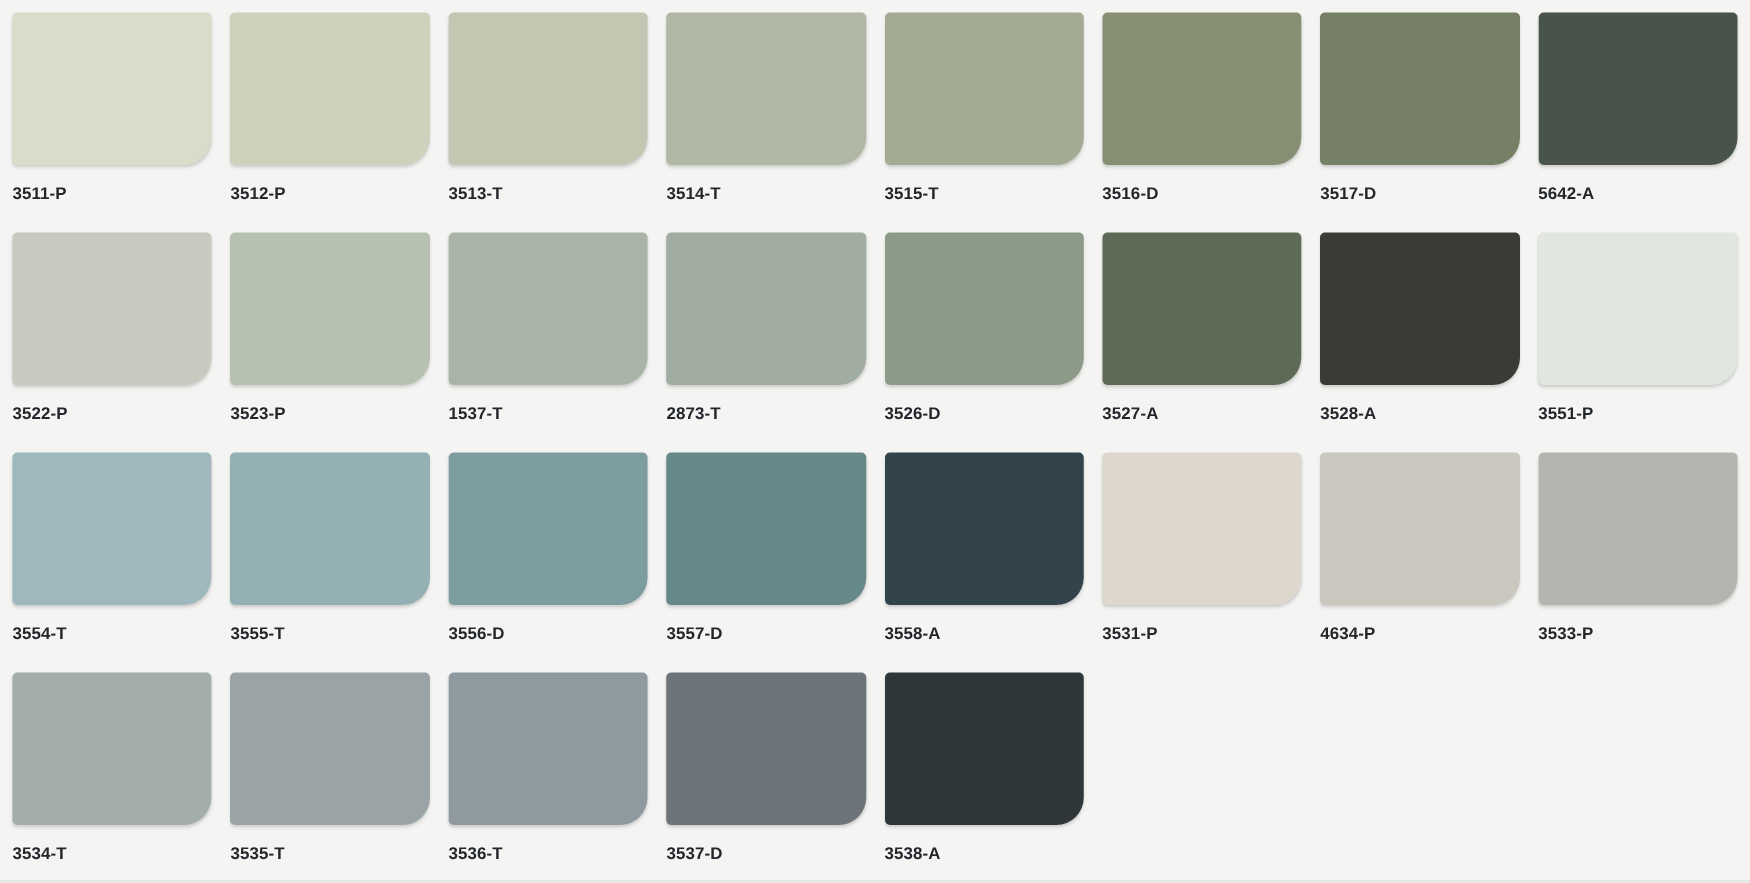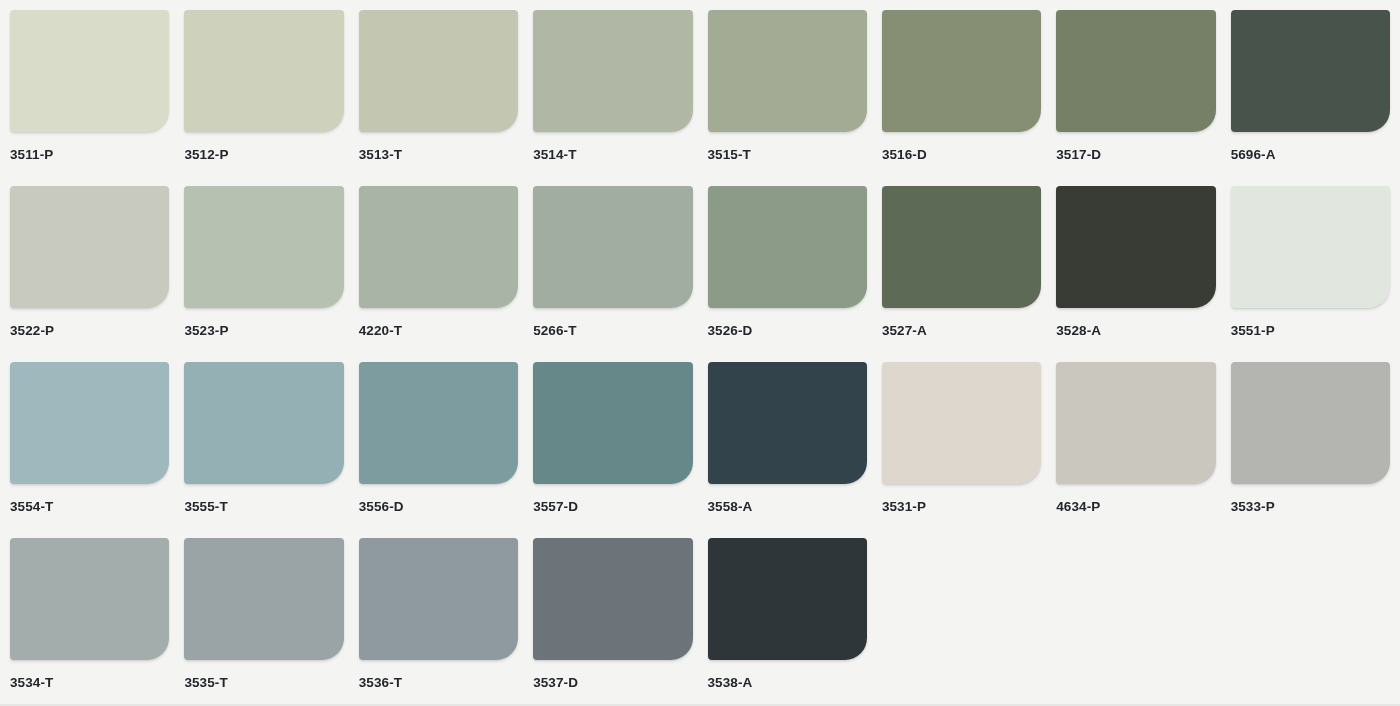--- a/index.html
+++ b/index.html
@@ -87,37 +87,37 @@
     <div class="swatch-cell">
       <div class="swatch-chip" style="background: rgb(134, 143, 116);"></div>
       <div class="swatch-label">3516-D</div>
     </div>
     <div class="swatch-cell">
       <div class="swatch-chip" style="background: rgb(118, 128, 103);"></div>
       <div class="swatch-label">3517-D</div>
     </div>
     <div class="swatch-cell">
       <div class="swatch-chip" style="background: rgb(72, 83, 75);"></div>
-      <div class="swatch-label">5696-A</div>
+      <div class="swatch-label">5642-A</div>
     </div>
     <div class="swatch-cell">
       <div class="swatch-chip" style="background: rgb(200, 201, 191);"></div>
       <div class="swatch-label">3522-P</div>
     </div>
     <div class="swatch-cell">
       <div class="swatch-chip" style="background: rgb(183, 193, 177);"></div>
       <div class="swatch-label">3523-P</div>
     </div>
     <div class="swatch-cell">
       <div class="swatch-chip" style="background: rgb(170, 180, 166);"></div>
-      <div class="swatch-label">4220-T</div>
+      <div class="swatch-label">1537-T</div>
     </div>
     <div class="swatch-cell">
       <div class="swatch-chip" style="background: rgb(161, 173, 160);"></div>
-      <div class="swatch-label">5266-T</div>
+      <div class="swatch-label">2873-T</div>
     </div>
     <div class="swatch-cell">
       <div class="swatch-chip" style="background: rgb(140, 154, 136);"></div>
       <div class="swatch-label">3526-D</div>
     </div>
     <div class="swatch-cell">
       <div class="swatch-chip" style="background: rgb(92, 106, 86);"></div>
       <div class="swatch-label">3527-A</div>
     </div>
     <div class="swatch-cell">

